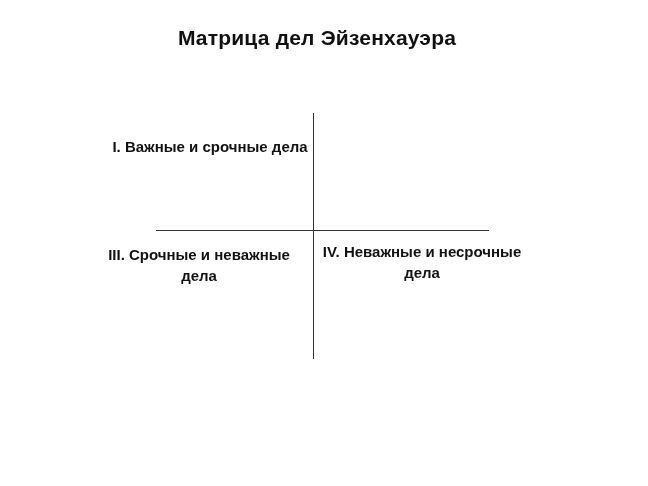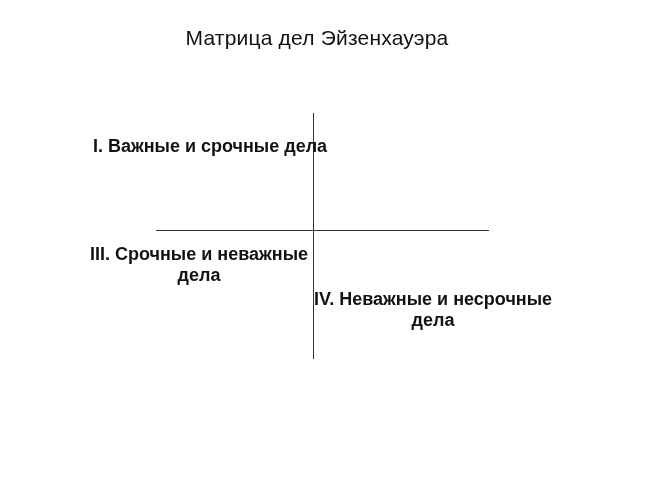--- a/index.html
+++ b/index.html
@@ -17,21 +17,21 @@
     overflow: hidden;
   }
   .title {
     position: absolute;
     top: 26px;
     left: 0;
     width: 634px;
     margin: 0;
     text-align: center;
     font-size: 21px;
-    font-weight: normal;
+    font-weight: bold;
     color: #111111;
     letter-spacing: 0.2px;
   }
   .axis {
     position: absolute;
     background: #333333;
   }
   .axis-vertical {
     left: 313px;
     top: 113px;
@@ -41,29 +41,29 @@
   .axis-horizontal {
     left: 156px;
     top: 230px;
     width: 333px;
     height: 1px;
   }
   .quad {
     position: absolute;
     width: 240px;
     text-align: center;
-    font-size: 18px;
+    font-size: 15px;
     font-weight: bold;
     line-height: 21px;
     color: #121212;
   }
   .q1 { left: 90px;  top: 136px; }
   .q2 { left: 298px; top: 138px; }
   .q3 { left: 79px;  top: 244px; }
-  .q4 { left: 313px; top: 241px; margin-top: 48px; }
+  .q4 { left: 302px; top: 241px; }
 </style>
 </head>
 <body>
 
 <div class="page">
 
   <h1 class="title">Матрица дел Эйзенхауэра</h1>
 
   <div class="axis axis-vertical"></div>
 

